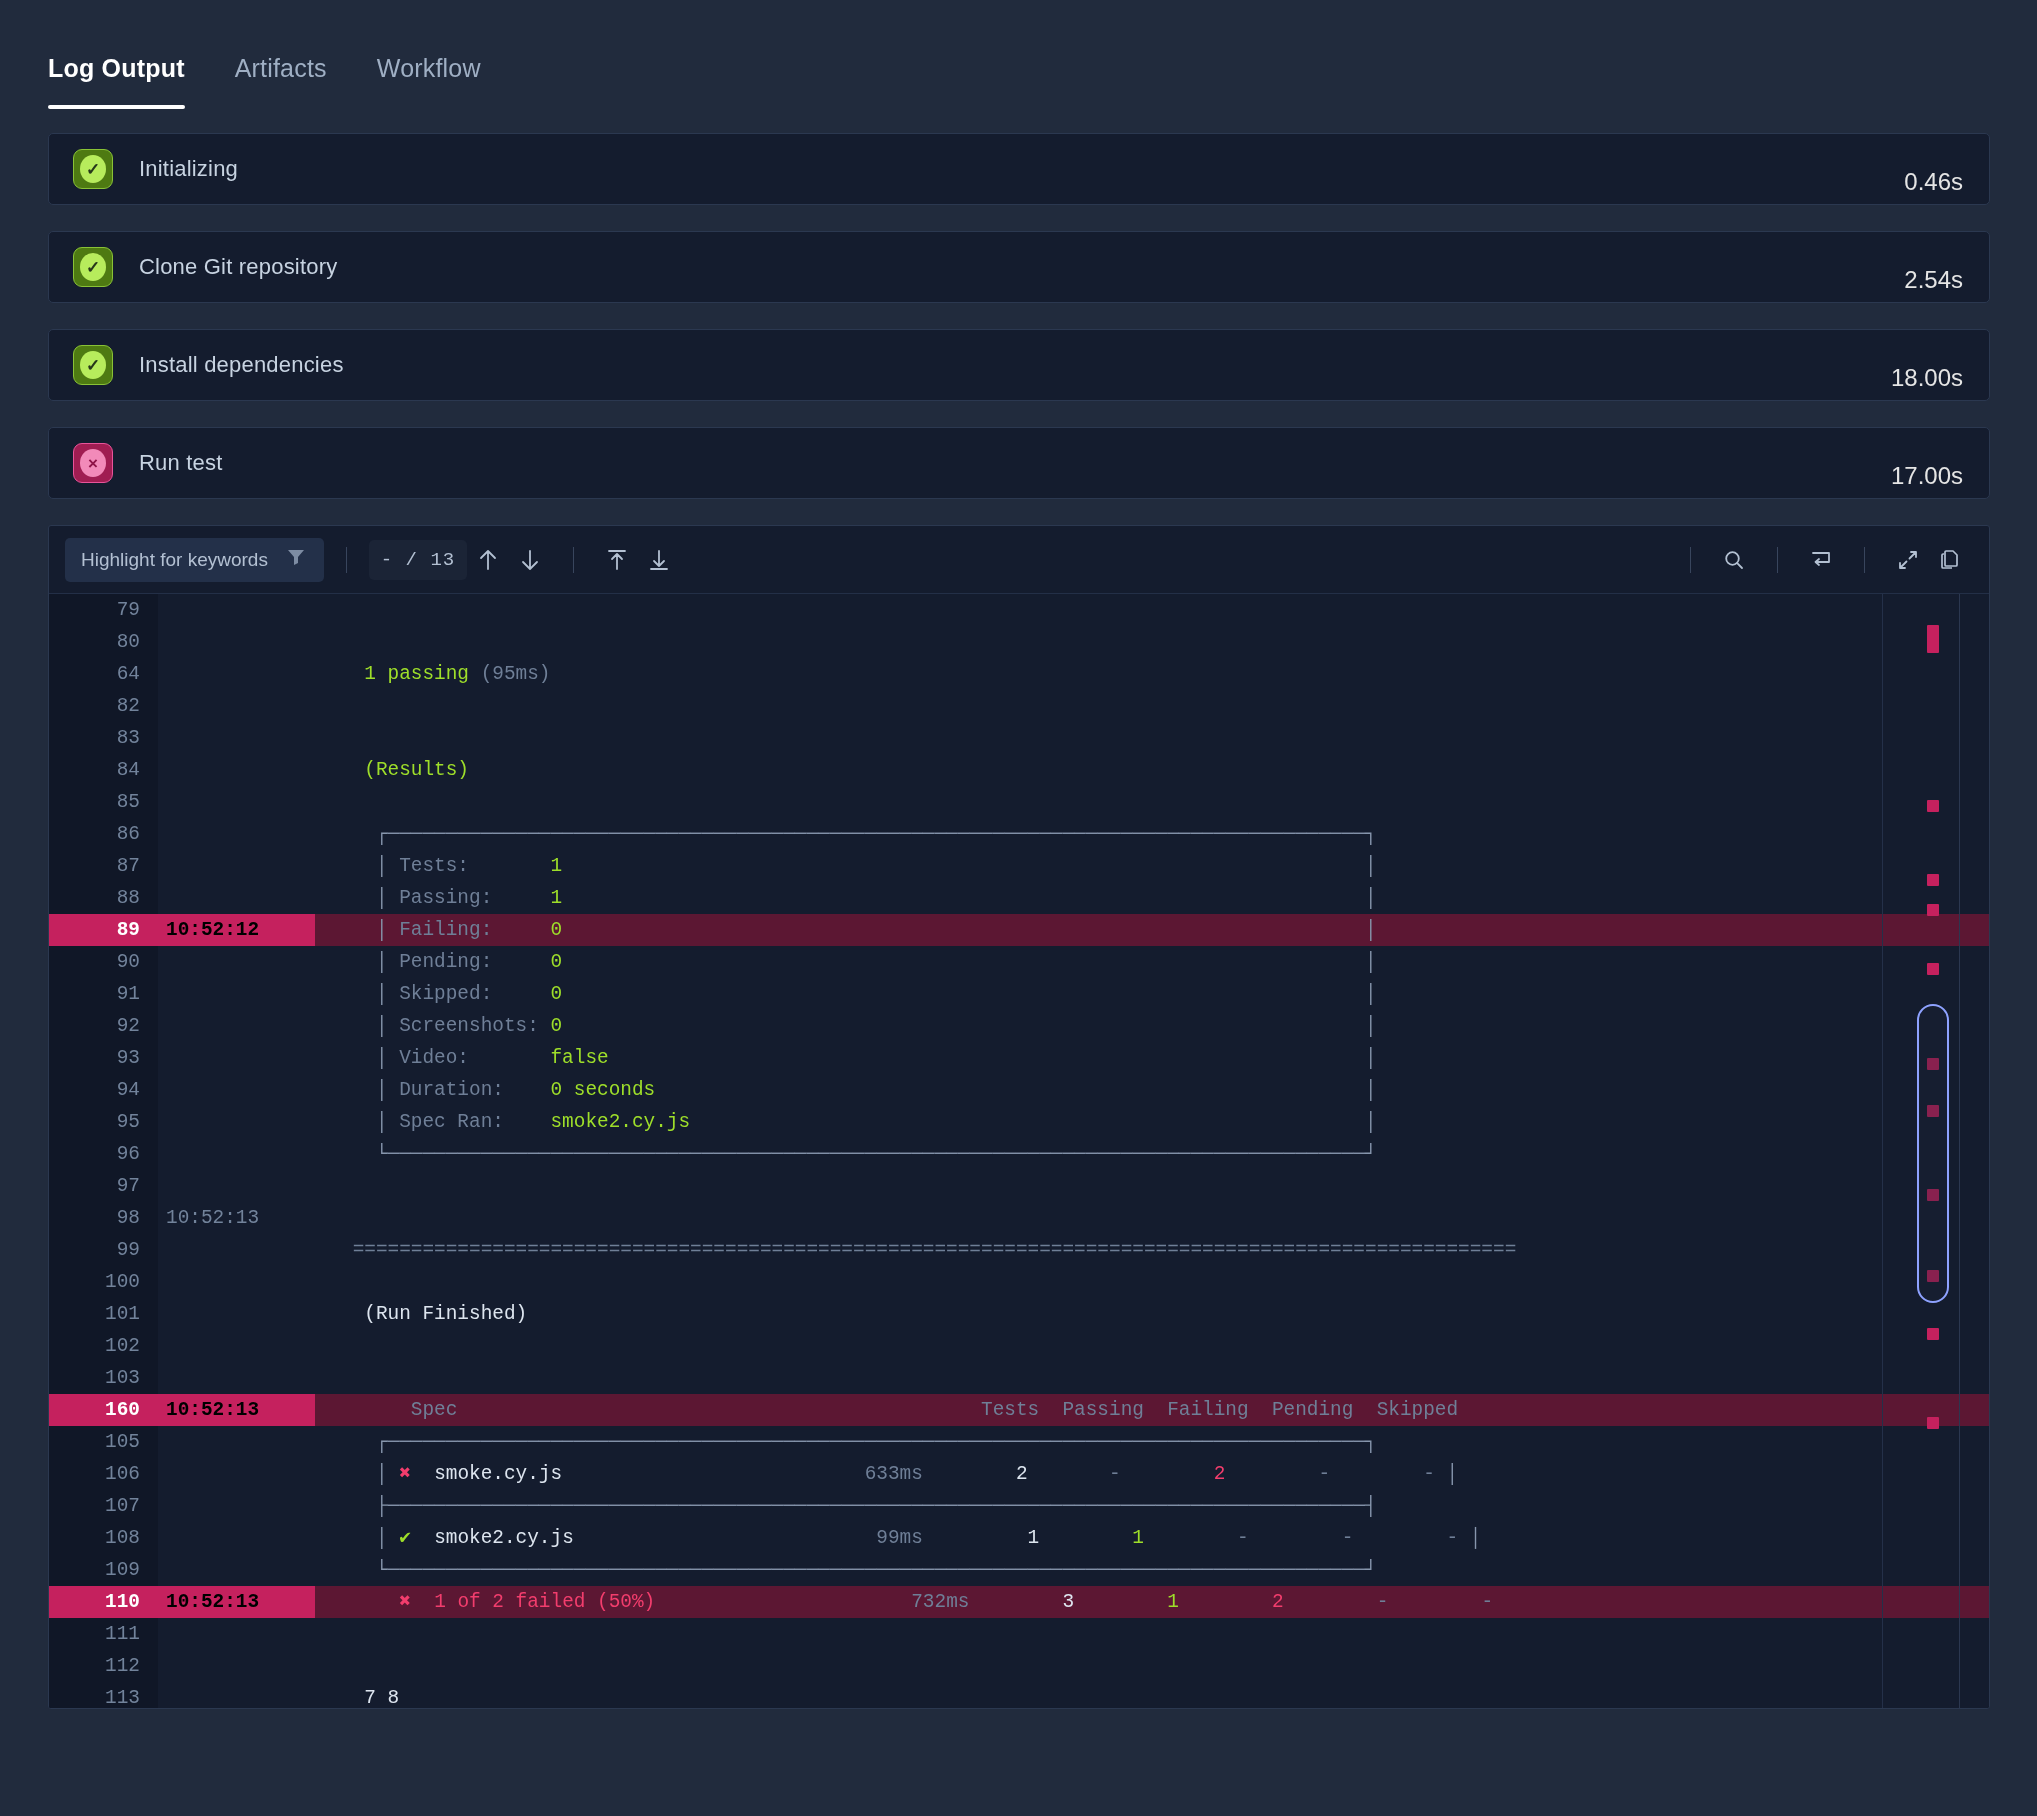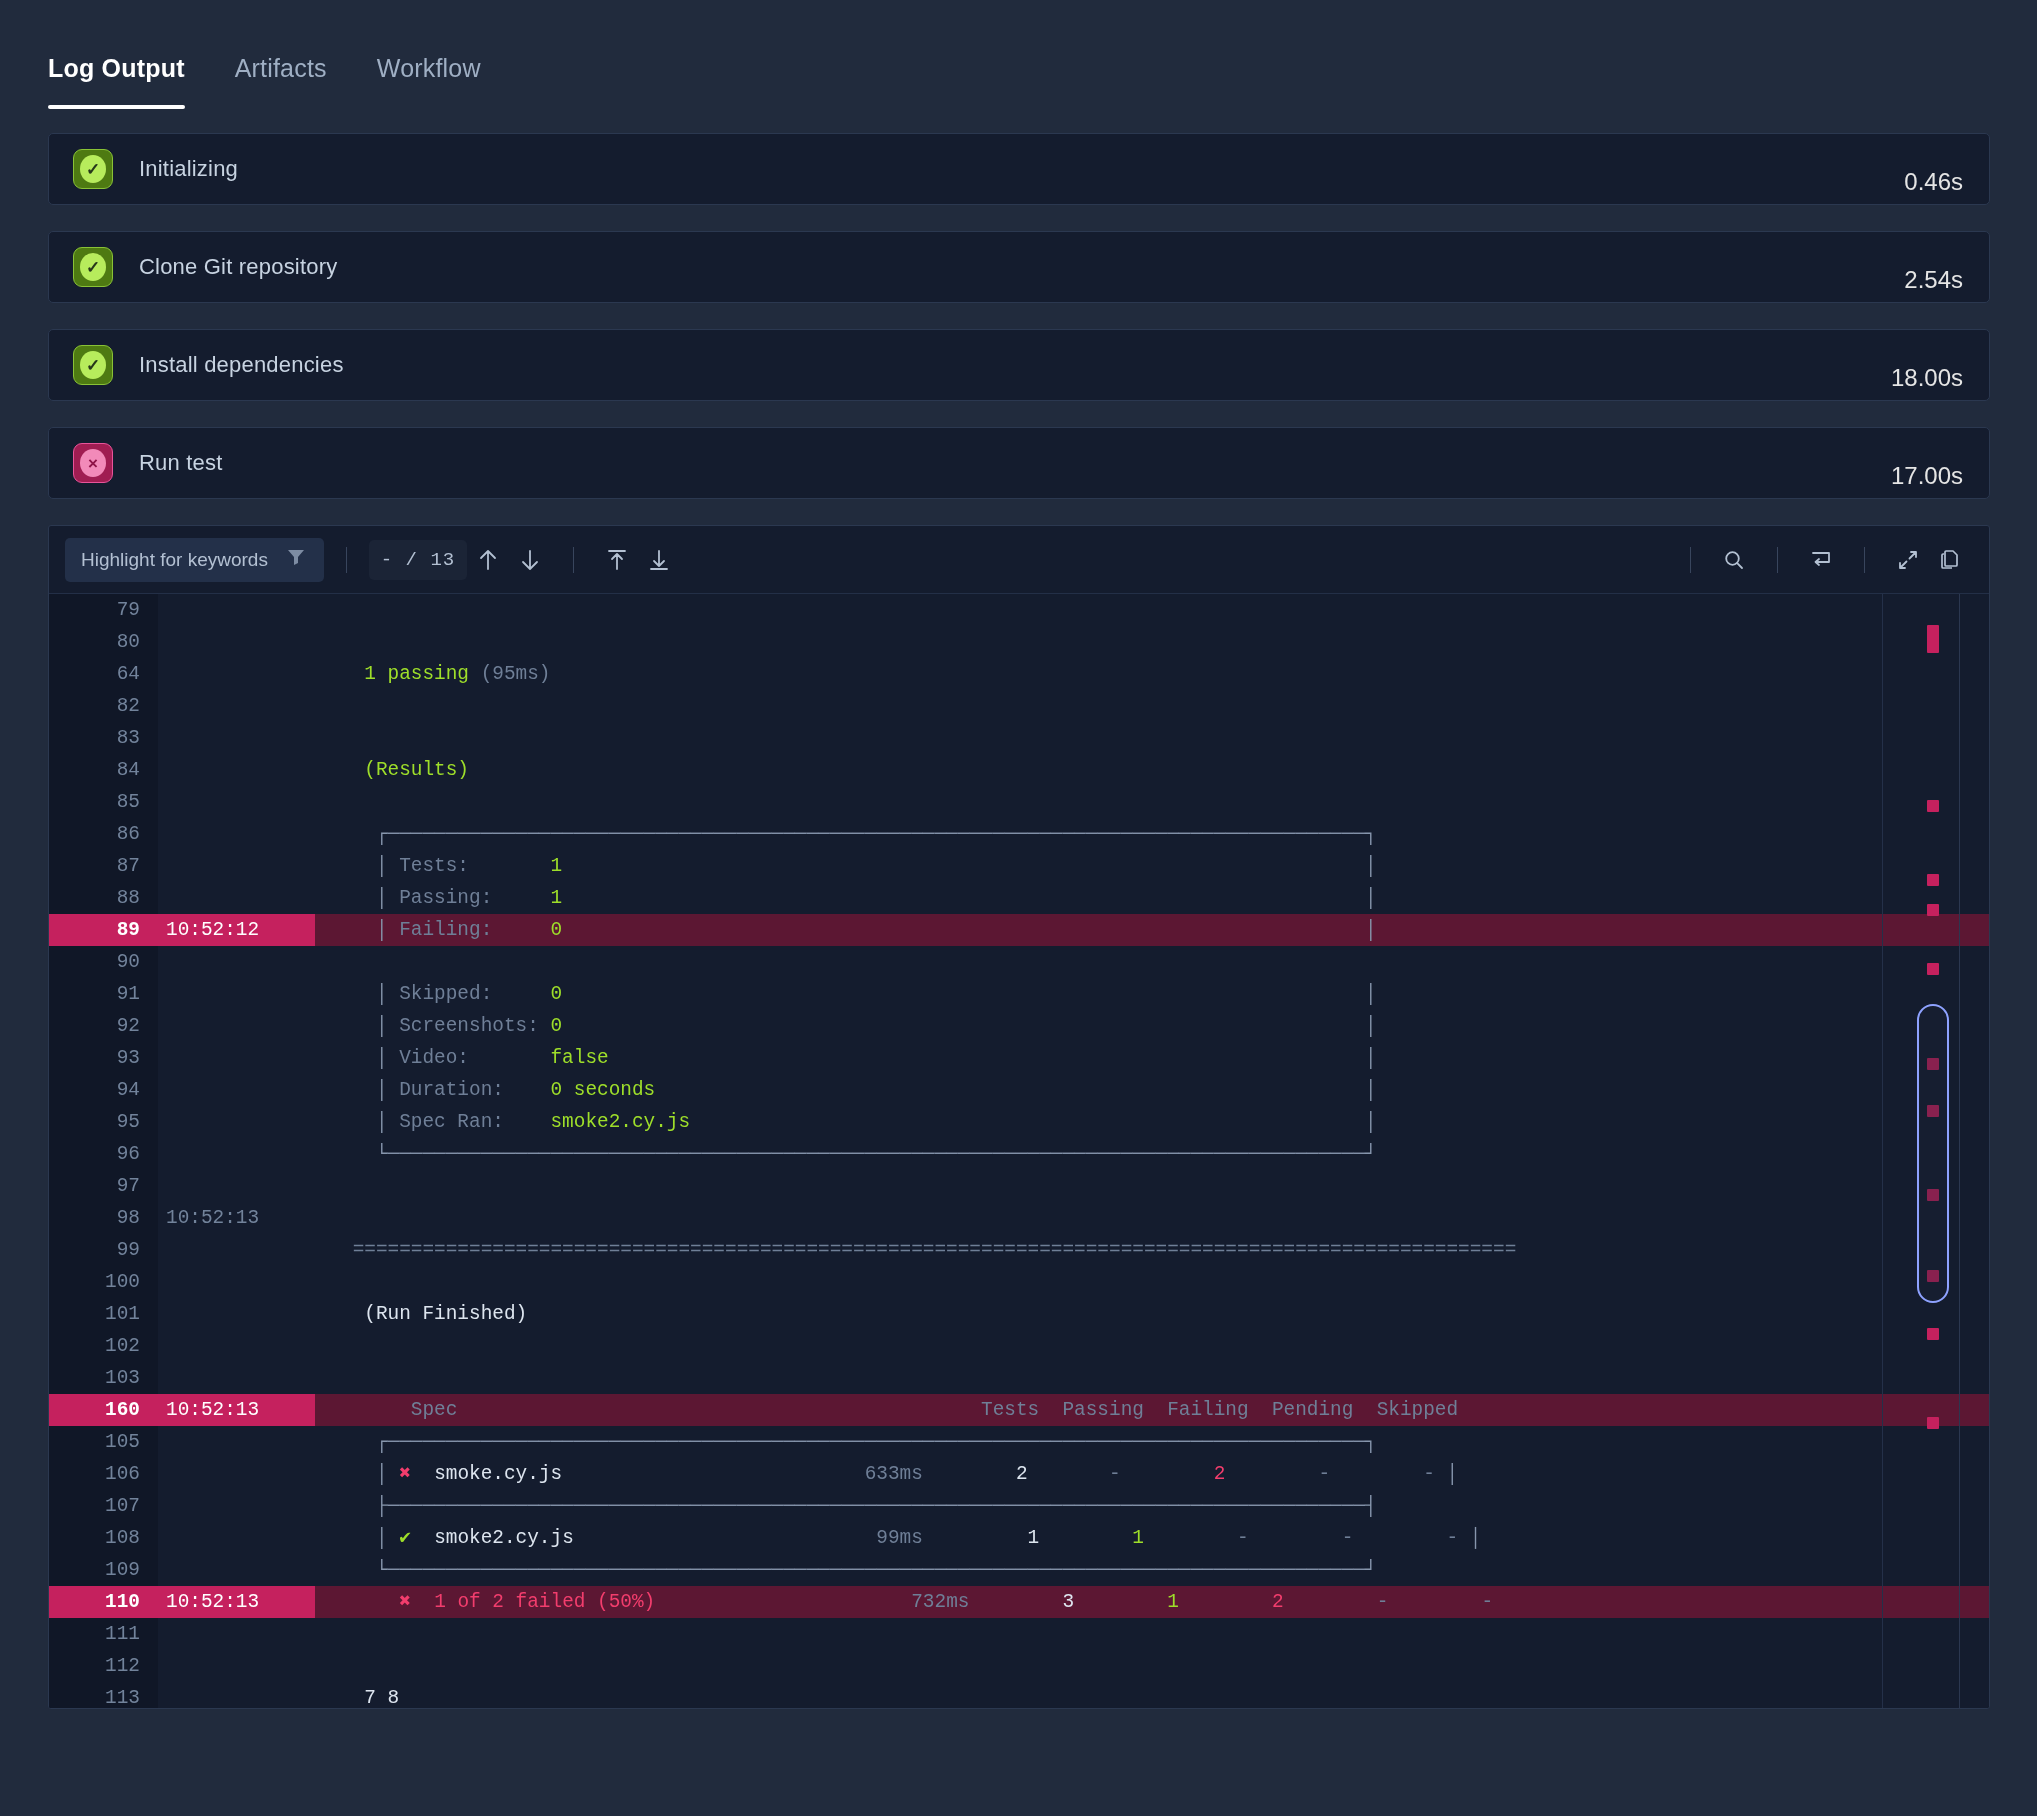--- a/index.html
+++ b/index.html
@@ -170,21 +170,21 @@
   }
   .content {
     flex: 1;
     height: 32px;
     line-height: 32px;
     color: #c7d3e1;
     padding-left: 26px;
     overflow: hidden;
   }
   .line.hl .gutter { background: #c5215e; color: #ffffff; font-weight: bold; }
-  .line.hl .ts { background: #c5215e; color: #ffffff; font-weight: normal; }
+  .line.hl .ts { background: #c5215e; color: #000000; font-weight: bold; }
   .line.hl .content { background: #5c1733; }
 
   .g   { color: #9ede2a; }
   .dim { color: #6f7f97; }
   .white { color: #dde5ef; }
   .red  { color: #f23d6d; }
   .box  { color: #8796ad; }
 
   
   .minimap {
@@ -335,21 +335,21 @@
         <div class="line"><div class="gutter">80</div><div class="ts"></div><div class="content"></div></div>
         <div class="line"><div class="gutter">64</div><div class="ts"></div><div class="content"><span class="g">  1 passing </span><span class="dim">(95ms)</span></div></div>
         <div class="line"><div class="gutter">82</div><div class="ts"></div><div class="content"></div></div>
         <div class="line"><div class="gutter">83</div><div class="ts"></div><div class="content"></div></div>
         <div class="line"><div class="gutter">84</div><div class="ts"></div><div class="content"><span class="g">  (Results)</span></div></div>
         <div class="line"><div class="gutter">85</div><div class="ts"></div><div class="content"></div></div>
         <div class="line"><div class="gutter">86</div><div class="ts"></div><div class="content"><span class="box">   ┌────────────────────────────────────────────────────────────────────────────────────┐</span></div></div>
         <div class="line"><div class="gutter">87</div><div class="ts"></div><div class="content"><span class="box">   │ </span><span class="dim">Tests:       </span><span class="g">1</span><span class="box">                                                                     │</span></div></div>
         <div class="line"><div class="gutter">88</div><div class="ts"></div><div class="content"><span class="box">   │ </span><span class="dim">Passing:     </span><span class="g">1</span><span class="box">                                                                     │</span></div></div>
         <div class="line hl"><div class="gutter">89</div><div class="ts">10:52:12</div><div class="content"><span class="box">   │ </span><span class="dim">Failing:     </span><span class="g">0</span><span class="box">                                                                     │</span></div></div>
-        <div class="line"><div class="gutter">90</div><div class="ts"></div></div>
+        <div class="line"><div class="gutter">90</div><div class="ts"></div><div class="content"><span class="box">   │ </span><span class="dim">Pending:     </span><span class="g">0</span><span class="box">                                                                     │</span></div></div>
         <div class="line"><div class="gutter">91</div><div class="ts"></div><div class="content"><span class="box">   │ </span><span class="dim">Skipped:     </span><span class="g">0</span><span class="box">                                                                     │</span></div></div>
         <div class="line"><div class="gutter">92</div><div class="ts"></div><div class="content"><span class="box">   │ </span><span class="dim">Screenshots: </span><span class="g">0</span><span class="box">                                                                     │</span></div></div>
         <div class="line"><div class="gutter">93</div><div class="ts"></div><div class="content"><span class="box">   │ </span><span class="dim">Video:       </span><span class="g">false</span><span class="box">                                                                 │</span></div></div>
         <div class="line"><div class="gutter">94</div><div class="ts"></div><div class="content"><span class="box">   │ </span><span class="dim">Duration:    </span><span class="g">0 seconds</span><span class="box">                                                             │</span></div></div>
         <div class="line"><div class="gutter">95</div><div class="ts"></div><div class="content"><span class="box">   │ </span><span class="dim">Spec Ran:    </span><span class="g">smoke2.cy.js</span><span class="box">                                                          │</span></div></div>
         <div class="line"><div class="gutter">96</div><div class="ts"></div><div class="content"><span class="box">   └────────────────────────────────────────────────────────────────────────────────────┘</span></div></div>
         <div class="line"><div class="gutter">97</div><div class="ts"></div><div class="content"></div></div>
         <div class="line"><div class="gutter">98</div><div class="ts">10:52:13</div><div class="content"></div></div>
         <div class="line"><div class="gutter">99</div><div class="ts"></div><div class="content"><span class="dim"> ====================================================================================================</span></div></div>
         <div class="line"><div class="gutter">100</div><div class="ts"></div><div class="content"></div></div>

